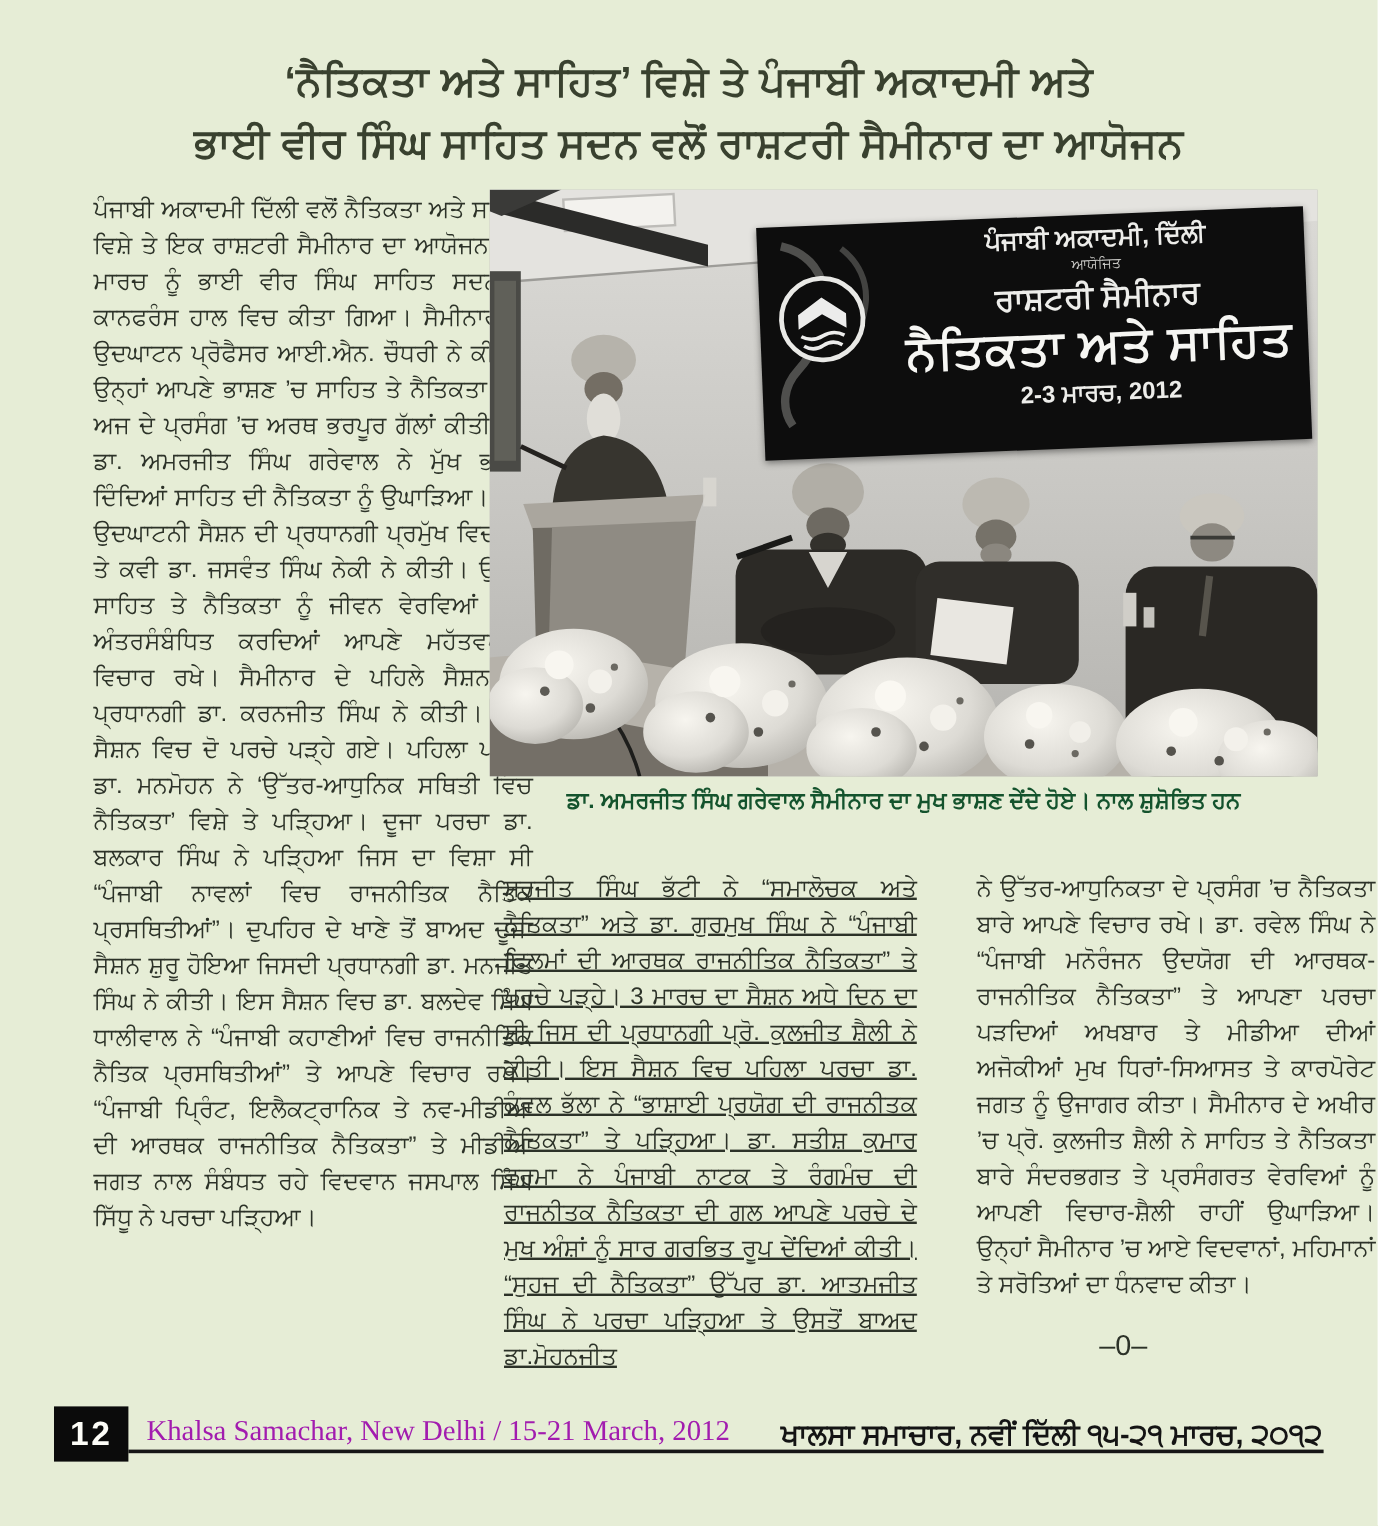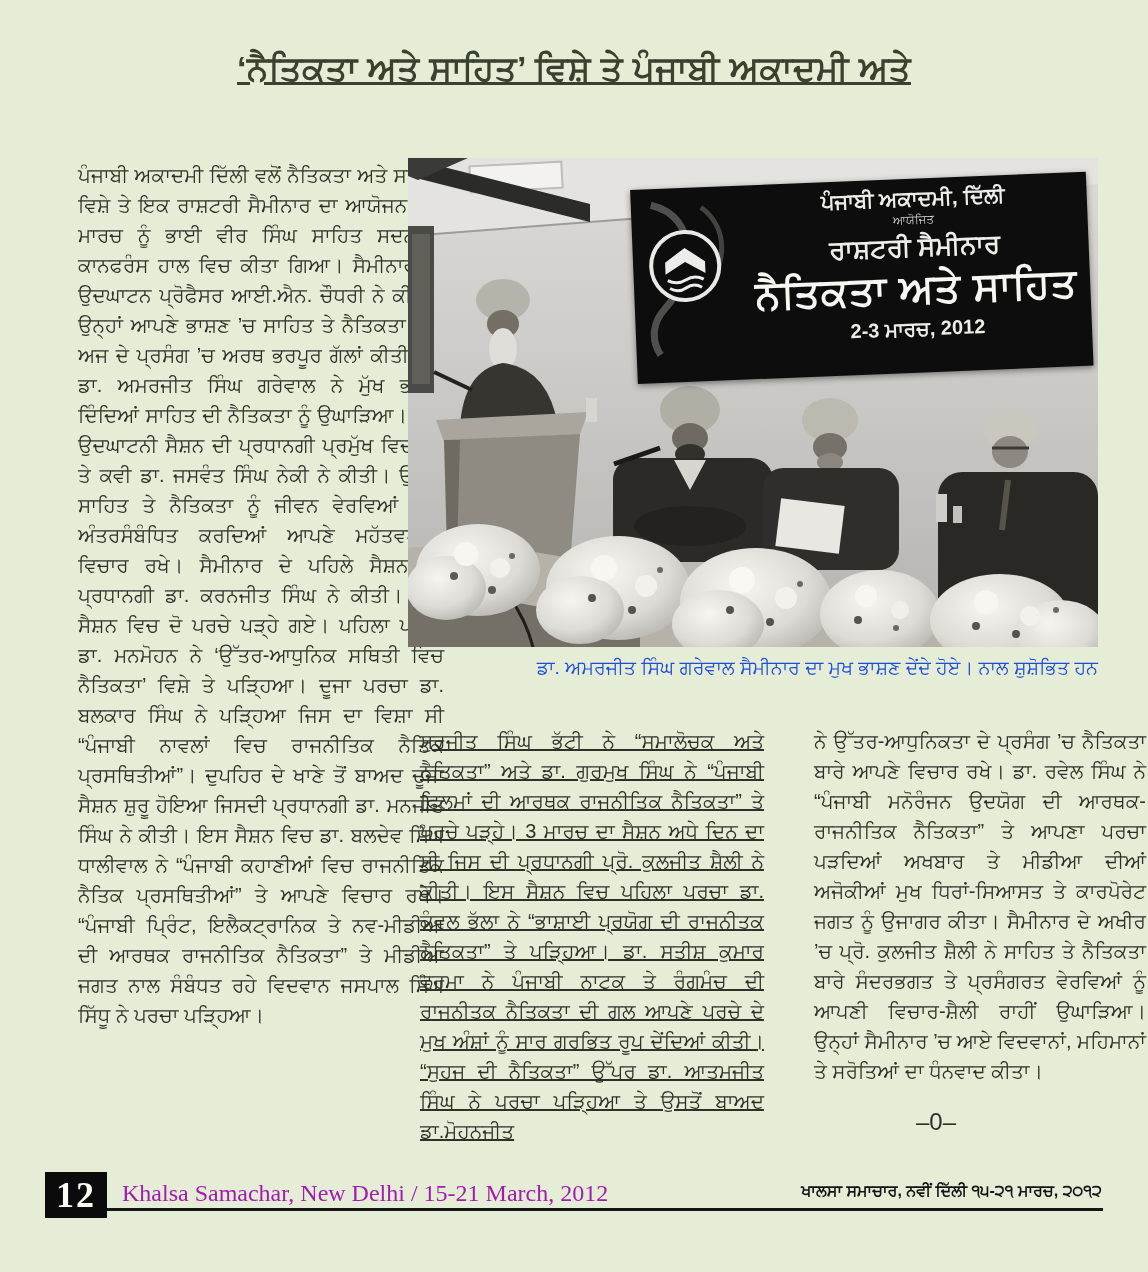--- a/index.html
+++ b/index.html
@@ -10,21 +10,20 @@
     font-family:"Liberation Sans",sans-serif;
     color:#2f352b;
     overflow:hidden;
   }
   
   .headline{
     position:absolute;top:42px;left:0;width:1148px;
     text-align:center;font-weight:bold;
     font-size:34px;line-height:52px;color:#39412f;
     letter-spacing:.5px;
-    text-decoration:underline;
   }
   
   .col{
     position:absolute;
     text-align:justify;
     font-size:20px;line-height:30px;
     color:#2c3228;
   }
   #col-left{left:30px;top:160px;width:366px;height:995px;margin-left:48px;}
   #col-mid{left:420px;top:726px;width:344px;height:450px;text-decoration:underline;}
@@ -50,52 +49,53 @@
   .banner-logo{width:118px;position:relative;flex:none;}
   .banner-text{flex:1;text-align:center;color:#ededea;padding-right:10px;}
   .b-org{font-size:21px;font-weight:bold;margin-top:8px;}
   .b-sub{font-size:12px;color:#c9c9c6;margin-top:2px;}
   .b-event{font-size:26px;font-weight:bold;margin-top:5px;}
   .b-title{font-size:40px;font-weight:bold;margin-top:4px;letter-spacing:1px;color:#f6f6f3;}
   .b-date{font-size:20px;font-weight:bold;margin-top:5px;}
   
   .caption{
     position:absolute;left:408px;top:652px;width:690px;
-    text-align:right;font-weight:normal;
-    font-size:19px;line-height:31px;color:#1d4ed8;
+    text-align:center;font-weight:bold;
+    font-size:19px;line-height:31px;color:#14532d;
   }
   
   .pagenum{
     position:absolute;left:45px;top:1172px;width:62px;height:46px;
     background:#0b0b0b;color:#fdfdf8;
     display:flex;align-items:center;justify-content:center;
-    font-family:Liberation Serif, serif;
-    font-size:36px;font-weight:bold;letter-spacing:2px;
+    font-family:Liberation Sans, sans-serif;
+    font-size:28px;font-weight:bold;letter-spacing:2px;
   }
   .footer-line{
     position:absolute;left:107px;top:1208px;width:996px;height:3px;
     background:#161616;
   }
   .footer-left{
     position:absolute;left:122px;top:1180px;
     font-family:"Liberation Serif",serif;
     font-size:24px;color:#a21caf;
   }
   .footer-right{
     position:absolute;right:46px;top:1182px;
-    font-size:16px;font-weight:bold;color:#141414;
+    font-size:24px;font-weight:bold;color:#141414;
   }
 </style>
 </head>
 <body>
 
 <div class="page">
 
   <div class="headline">
     <div>‘ਨੈਤਿਕਤਾ ਅਤੇ ਸਾਹਿਤ’ ਵਿਸ਼ੇ ਤੇ ਪੰਜਾਬੀ ਅਕਾਦਮੀ ਅਤੇ</div>
+    <div>ਭਾਈ ਵੀਰ ਸਿੰਘ ਸਾਹਿਤ ਸਦਨ ਵਲੋਂ ਰਾਸ਼ਟਰੀ ਸੈਮੀਨਾਰ ਦਾ ਆਯੋਜਨ</div>
   </div>
 
   <div class="col" id="col-left">ਪੰਜਾਬੀ ਅਕਾਦਮੀ ਦਿੱਲੀ ਵਲੋਂ ਨੈਤਿਕਤਾ ਅਤੇ ਸਾਹਿਤ ਵਿਸ਼ੇ ਤੇ ਇਕ ਰਾਸ਼ਟਰੀ ਸੈਮੀਨਾਰ ਦਾ ਆਯੋਜਨ 2-3 ਮਾਰਚ ਨੂੰ ਭਾਈ ਵੀਰ ਸਿੰਘ ਸਾਹਿਤ ਸਦਨ ਦੇ ਕਾਨਫਰੰਸ ਹਾਲ ਵਿਚ ਕੀਤਾ ਗਿਆ। ਸੈਮੀਨਾਰ ਦਾ ਉਦਘਾਟਨ ਪ੍ਰੋਫੈਸਰ ਆਈ.ਐਨ. ਚੌਧਰੀ ਨੇ ਕੀਤਾ। ਉਨ੍ਹਾਂ ਆਪਣੇ ਭਾਸ਼ਣ ’ਚ ਸਾਹਿਤ ਤੇ ਨੈਤਿਕਤਾ ਬਾਰੇ ਅਜ ਦੇ ਪ੍ਰਸੰਗ ’ਚ ਅਰਥ ਭਰਪੂਰ ਗੱਲਾਂ ਕੀਤੀਆਂ। ਡਾ. ਅਮਰਜੀਤ ਸਿੰਘ ਗਰੇਵਾਲ ਨੇ ਮੁੱਖ ਭਾਸ਼ਣ ਦਿੰਦਿਆਂ ਸਾਹਿਤ ਦੀ ਨੈਤਿਕਤਾ ਨੂੰ ਉਘਾੜਿਆ। ਇਸ ਉਦਘਾਟਨੀ ਸੈਸ਼ਨ ਦੀ ਪ੍ਰਧਾਨਗੀ ਪ੍ਰਮੁੱਖ ਵਿਦਵਾਨ ਤੇ ਕਵੀ ਡਾ. ਜਸਵੰਤ ਸਿੰਘ ਨੇਕੀ ਨੇ ਕੀਤੀ। ਉਨ੍ਹਾਂ ਸਾਹਿਤ ਤੇ ਨੈਤਿਕਤਾ ਨੂੰ ਜੀਵਨ ਵੇਰਵਿਆਂ ਨਾਲ ਅੰਤਰਸੰਬੰਧਿਤ ਕਰਦਿਆਂ ਆਪਣੇ ਮਹੱਤਵਪੂਰਨ ਵਿਚਾਰ ਰਖੇ। ਸੈਮੀਨਾਰ ਦੇ ਪਹਿਲੇ ਸੈਸ਼ਨ ਦੀ ਪ੍ਰਧਾਨਗੀ ਡਾ. ਕਰਨਜੀਤ ਸਿੰਘ ਨੇ ਕੀਤੀ। ਇਸ ਸੈਸ਼ਨ ਵਿਚ ਦੋ ਪਰਚੇ ਪੜ੍ਹੇ ਗਏ। ਪਹਿਲਾ ਪਰਚਾ ਡਾ. ਮਨਮੋਹਨ ਨੇ ‘ਉੱਤਰ-ਆਧੁਨਿਕ ਸਥਿਤੀ ਵਿਚ ਨੈਤਿਕਤਾ’ ਵਿਸ਼ੇ ਤੇ ਪੜ੍ਹਿਆ। ਦੂਜਾ ਪਰਚਾ ਡਾ. ਬਲਕਾਰ ਸਿੰਘ ਨੇ ਪੜ੍ਹਿਆ ਜਿਸ ਦਾ ਵਿਸ਼ਾ ਸੀ “ਪੰਜਾਬੀ ਨਾਵਲਾਂ ਵਿਚ ਰਾਜਨੀਤਿਕ ਨੈਤਿਕ ਪ੍ਰਸਥਿਤੀਆਂ”। ਦੁਪਹਿਰ ਦੇ ਖਾਣੇ ਤੋਂ ਬਾਅਦ ਦੂਜਾ ਸੈਸ਼ਨ ਸ਼ੁਰੂ ਹੋਇਆ ਜਿਸਦੀ ਪ੍ਰਧਾਨਗੀ ਡਾ. ਮਨਜੀਤ ਸਿੰਘ ਨੇ ਕੀਤੀ। ਇਸ ਸੈਸ਼ਨ ਵਿਚ ਡਾ. ਬਲਦੇਵ ਸਿੰਘ ਧਾਲੀਵਾਲ ਨੇ “ਪੰਜਾਬੀ ਕਹਾਣੀਆਂ ਵਿਚ ਰਾਜਨੀਤਿਕ ਨੈਤਿਕ ਪ੍ਰਸਥਿਤੀਆਂ” ਤੇ ਆਪਣੇ ਵਿਚਾਰ ਰਖੇ। “ਪੰਜਾਬੀ ਪ੍ਰਿੰਟ, ਇਲੈਕਟ੍ਰਾਨਿਕ ਤੇ ਨਵ-ਮੀਡੀਆ ਦੀ ਆਰਥਕ ਰਾਜਨੀਤਿਕ ਨੈਤਿਕਤਾ” ਤੇ ਮੀਡੀਆ ਜਗਤ ਨਾਲ ਸੰਬੰਧਤ ਰਹੇ ਵਿਦਵਾਨ ਜਸਪਾਲ ਸਿੰਘ ਸਿੱਧੂ ਨੇ ਪਰਚਾ ਪੜ੍ਹਿਆ।</div>
   <div class="col" id="col-mid">ਸੁਰਜੀਤ ਸਿੰਘ ਭੱਟੀ ਨੇ “ਸਮਾਲੋਚਕ ਅਤੇ ਨੈਤਿਕਤਾ” ਅਤੇ ਡਾ. ਗੁਰਮੁਖ ਸਿੰਘ ਨੇ “ਪੰਜਾਬੀ ਫ਼ਿਲਮਾਂ ਦੀ ਆਰਥਕ ਰਾਜਨੀਤਿਕ ਨੈਤਿਕਤਾ” ਤੇ ਪਰਚੇ ਪੜ੍ਹੇ। 3 ਮਾਰਚ ਦਾ ਸੈਸ਼ਨ ਅਧੇ ਦਿਨ ਦਾ ਸੀ ਜਿਸ ਦੀ ਪ੍ਰਧਾਨਗੀ ਪ੍ਰੋ. ਕੁਲਜੀਤ ਸ਼ੈਲੀ ਨੇ ਕੀਤੀ। ਇਸ ਸੈਸ਼ਨ ਵਿਚ ਪਹਿਲਾ ਪਰਚਾ ਡਾ. ਕੰਵਲ ਭੱਲਾ ਨੇ “ਭਾਸ਼ਾਈ ਪ੍ਰਯੋਗ ਦੀ ਰਾਜਨੀਤਕ ਨੈਤਿਕਤਾ” ਤੇ ਪੜ੍ਹਿਆ। ਡਾ. ਸਤੀਸ਼ ਕੁਮਾਰ ਵਰਮਾ ਨੇ ਪੰਜਾਬੀ ਨਾਟਕ ਤੇ ਰੰਗਮੰਚ ਦੀ ਰਾਜਨੀਤਕ ਨੈਤਿਕਤਾ ਦੀ ਗਲ ਆਪਣੇ ਪਰਚੇ ਦੇ ਮੁਖ ਅੰਸ਼ਾਂ ਨੂੰ ਸਾਰ ਗਰਭਿਤ ਰੂਪ ਦੇਂਦਿਆਂ ਕੀਤੀ। “ਸੁਹਜ ਦੀ ਨੈਤਿਕਤਾ” ਉੱਪਰ ਡਾ. ਆਤਮਜੀਤ ਸਿੰਘ ਨੇ ਪਰਚਾ ਪੜ੍ਹਿਆ ਤੇ ਉਸਤੋਂ ਬਾਅਦ ਡਾ.ਮੋਹਨਜੀਤ</div>
   <div class="col" id="col-right">ਨੇ ਉੱਤਰ-ਆਧੁਨਿਕਤਾ ਦੇ ਪ੍ਰਸੰਗ ’ਚ ਨੈਤਿਕਤਾ ਬਾਰੇ ਆਪਣੇ ਵਿਚਾਰ ਰਖੇ। ਡਾ. ਰਵੇਲ ਸਿੰਘ ਨੇ “ਪੰਜਾਬੀ ਮਨੋਰੰਜਨ ਉਦਯੋਗ ਦੀ ਆਰਥਕ-ਰਾਜਨੀਤਿਕ ਨੈਤਿਕਤਾ” ਤੇ ਆਪਣਾ ਪਰਚਾ ਪੜਦਿਆਂ ਅਖਬਾਰ ਤੇ ਮੀਡੀਆ ਦੀਆਂ ਅਜੋਕੀਆਂ ਮੁਖ ਧਿਰਾਂ-ਸਿਆਸਤ ਤੇ ਕਾਰਪੋਰੇਟ ਜਗਤ ਨੂੰ ਉਜਾਗਰ ਕੀਤਾ। ਸੈਮੀਨਾਰ ਦੇ ਅਖੀਰ ’ਚ ਪ੍ਰੋ. ਕੁਲਜੀਤ ਸ਼ੈਲੀ ਨੇ ਸਾਹਿਤ ਤੇ ਨੈਤਿਕਤਾ ਬਾਰੇ ਸੰਦਰਭਗਤ ਤੇ ਪ੍ਰਸੰਗਰਤ ਵੇਰਵਿਆਂ ਨੂੰ ਆਪਣੀ ਵਿਚਾਰ-ਸ਼ੈਲੀ ਰਾਹੀਂ ਉਘਾੜਿਆ। ਉਨ੍ਹਾਂ ਸੈਮੀਨਾਰ ’ਚ ਆਏ ਵਿਦਵਾਨਾਂ, ਮਹਿਮਾਨਾਂ ਤੇ ਸਰੋਤਿਆਂ ਦਾ ਧੰਨਵਾਦ ਕੀਤਾ।</div>
   <div class="endmark">–0–</div>
 
   <div class="photo">
     <svg class="scene" width="690" height="489" viewBox="0 0 690 489">
       <defs>

